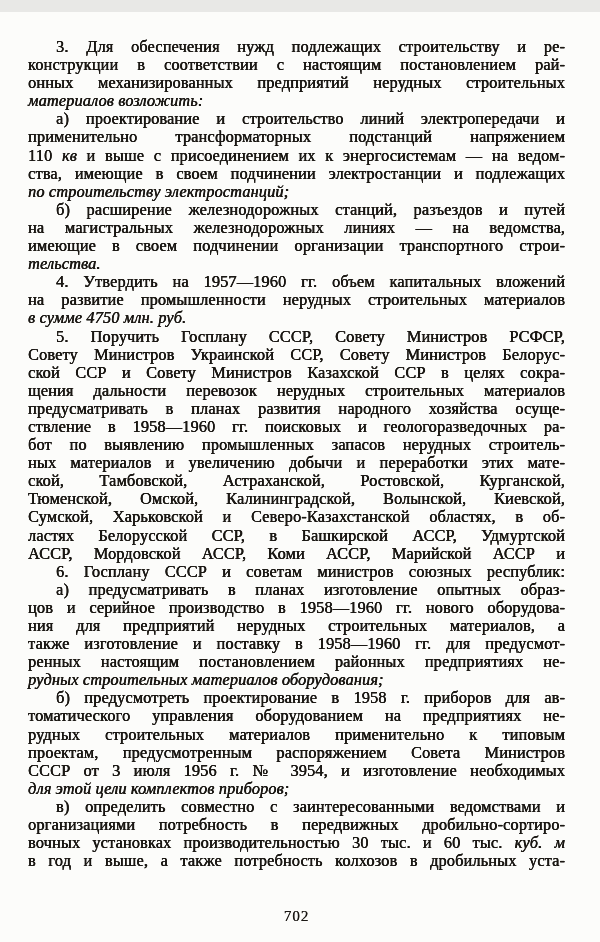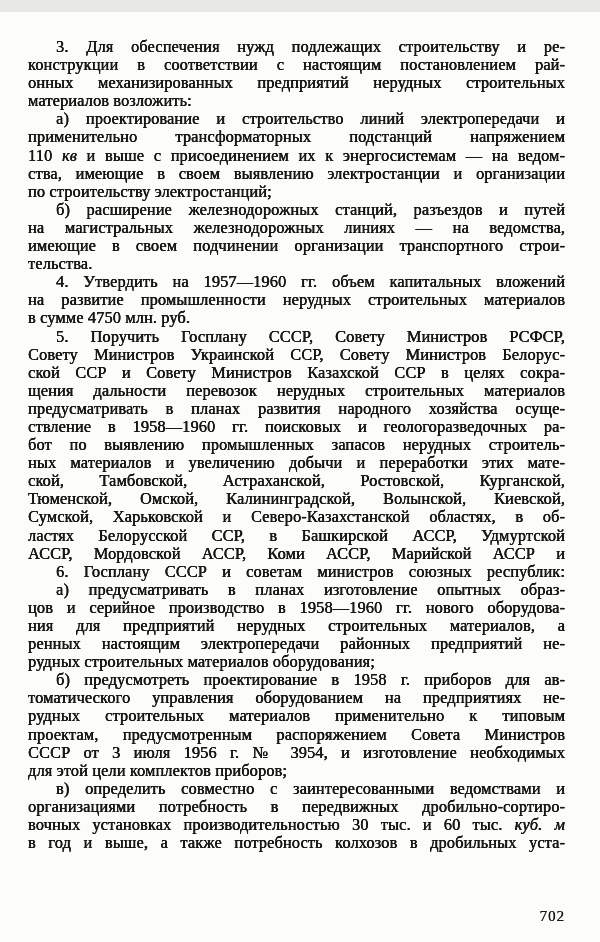--- a/index.html
+++ b/index.html
@@ -28,47 +28,47 @@
     font-size: 16.3px;
     line-height: 18.1px;
     letter-spacing: 0.15px;
     text-align: justify;
     text-align-last: justify;
     white-space: normal;
     
     text-shadow: 0.35px 0 0 var(--ink, #1b1814), 0 0.3px 0 var(--ink, #1b1814);
   }
   .line.indent { text-indent: 28px; }
-  .line.flush  { text-align-last: left; }
+  .line.flush  { text-align-last: left; font-style: italic; }
   .line i { font-style: italic; }
   .page-number {
     position: absolute;
     left: 28px;
     top: 895px;
     width: 537px;
-    text-align: right;
+    text-align: center;
     font-size: 15px;
     line-height: 18px;
     letter-spacing: 1px;
     text-shadow: 0.35px 0 0 var(--ink, #1b1814);
   }
 </style>
 </head>
 <body>
 
 <div class="page" style="--paper: #fcfcfa; --ink: #1b1814;">
   <div class="text-block">
       <div class="line indent"><span>3. Для обеспечения нужд подлежащих строительству и ре-</span></div>
       <div class="line"><span>конструкции в соответствии с настоящим постановлением рай-</span></div>
       <div class="line"><span>онных механизированных предприятий нерудных строительных</span></div>
       <div class="line flush"><span>материалов возложить:</span></div>
       <div class="line indent"><span>а) проектирование и строительство линий электропередачи и</span></div>
       <div class="line"><span>применительно трансформаторных подстанций напряжением</span></div>
       <div class="line"><span>110 </span><i>кв</i><span> и выше с присоединением их к энергосистемам — на ведом-</span></div>
-      <div class="line"><span>ства, имеющие в своем выявлению электростанции и организации</span></div>
+      <div class="line"><span>ства, имеющие в своем подчинении электростанции и подлежащих</span></div>
       <div class="line flush"><span>по строительству электростанций;</span></div>
       <div class="line indent"><span>б) расширение железнодорожных станций, разъездов и путей</span></div>
       <div class="line"><span>на магистральных железнодорожных линиях — на ведомства,</span></div>
       <div class="line"><span>имеющие в своем подчинении организации транспортного строи-</span></div>
       <div class="line flush"><span>тельства.</span></div>
       <div class="line indent"><span>4. Утвердить на 1957—1960 гг. объем капитальных  вложений</span></div>
       <div class="line"><span>на развитие промышленности нерудных строительных материалов</span></div>
       <div class="line flush"><span>в сумме 4750 млн. руб.</span></div>
       <div class="line indent"><span>5. Поручить Госплану СССР, Совету Министров РСФСР,</span></div>
       <div class="line"><span>Совету Министров Украинской ССР, Совету Министров Белорус-</span></div>
@@ -80,21 +80,22 @@
       <div class="line"><span>ных материалов и увеличению добычи и переработки этих мате-</span></div>
       <div class="line"><span>ской, Тамбовской, Астраханской, Ростовской, Курганской,</span></div>
       <div class="line"><span>Тюменской, Омской, Калининградской, Волынской, Киевской,</span></div>
       <div class="line"><span>Сумской, Харьковской и Северо-Казахстанской областях, в об-</span></div>
       <div class="line"><span>ластях Белорусской ССР, в Башкирской АССР, Удмуртской</span></div>
       <div class="line"><span>АССР, Мордовской АССР, Коми АССР, Марийской АССР и</span></div>
       <div class="line indent"><span>6. Госплану СССР и советам министров союзных республик:</span></div>
       <div class="line indent"><span>а) предусматривать в планах изготовление опытных образ-</span></div>
       <div class="line"><span>цов и серийное производство в 1958—1960 гг. нового оборудова-</span></div>
       <div class="line"><span>ния для предприятий нерудных строительных материалов, а</span></div>
-      <div class="line"><span>ренных настоящим электропередачи районных предприятий не-</span></div>
+      <div class="line"><span>также изготовление и поставку в 1958—1960 гг. для предусмот-</span></div>
+      <div class="line"><span>ренных настоящим постановлением районных предприятиях не-</span></div>
       <div class="line flush"><span>рудных строительных материалов оборудования;</span></div>
       <div class="line indent"><span>б) предусмотреть проектирование в 1958 г. приборов для ав-</span></div>
       <div class="line"><span>томатического управления оборудованием на предприятиях не-</span></div>
       <div class="line"><span>рудных строительных материалов применительно к типовым</span></div>
       <div class="line"><span>проектам, предусмотренным распоряжением Совета Министров</span></div>
       <div class="line"><span>СССР от 3 июля 1956 г. № 3954, и изготовление необходимых</span></div>
       <div class="line flush"><span>для этой цели комплектов приборов;</span></div>
       <div class="line indent"><span>в) определить совместно с заинтересованными ведомствами и</span></div>
       <div class="line"><span>организациями потребность в передвижных дробильно-сортиро-</span></div>
       <div class="line"><span>вочных установках производительностью 30 тыс. и 60 тыс. </span><i>куб. м</i></div>

